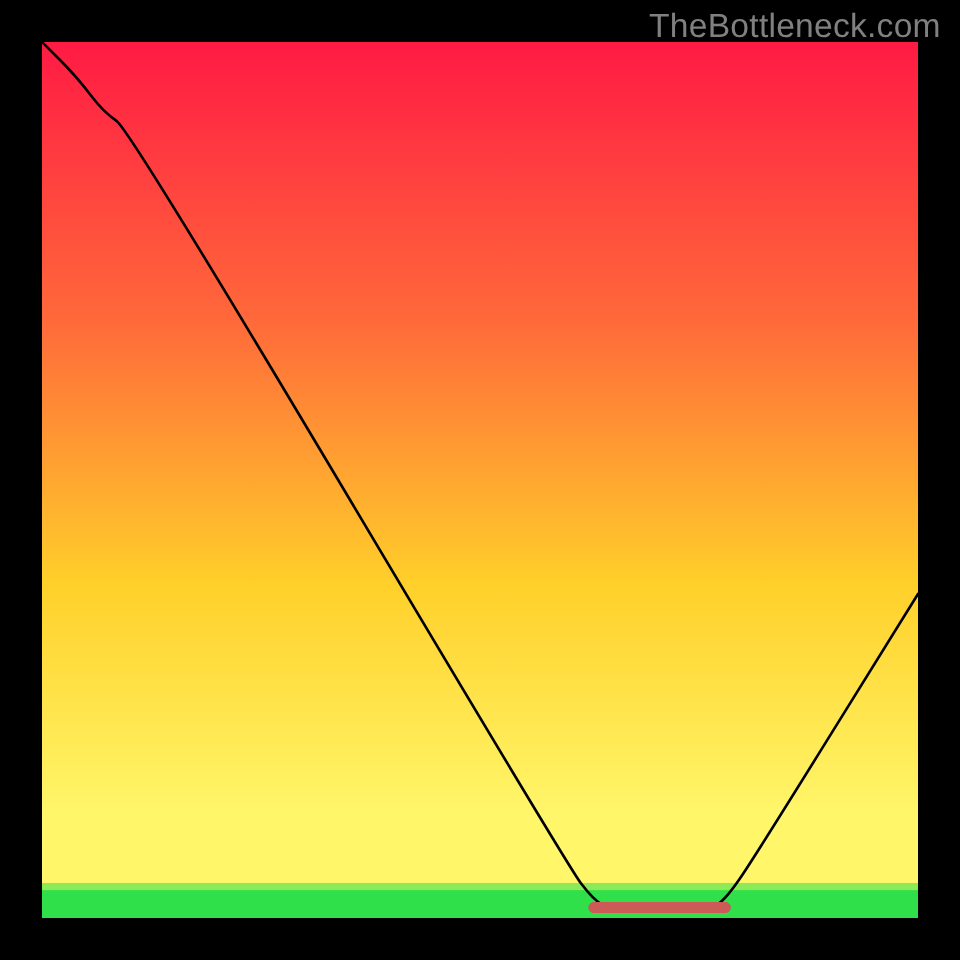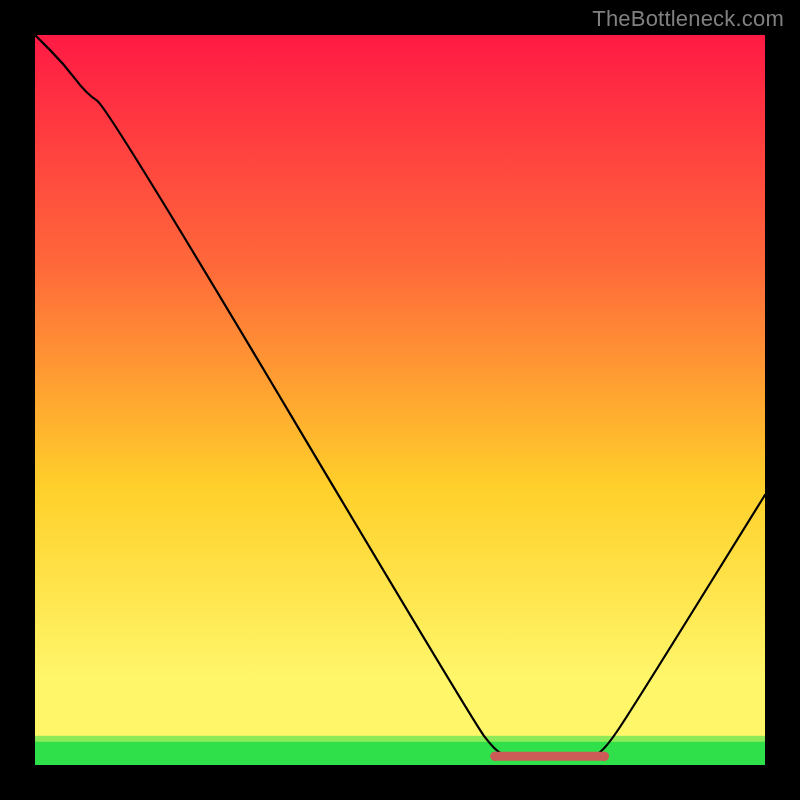--- a/index.html
+++ b/index.html
@@ -16,21 +16,21 @@
     top: 0;
     width: 800px;
     height: 800px;
     background: #000;
   }
   .watermark {
     position: absolute;
     top: 6px;
     right: 16px;
     font-family: Arial, Helvetica, sans-serif;
-    font-size: 22px;
+    font-size: 28px;
     color: #808080;
     letter-spacing: 0.2px;
   }
   .plot-wrap {
     position: absolute;
     left: 35px;
     top: 35px;
     width: 730px;
     height: 730px;
   }

